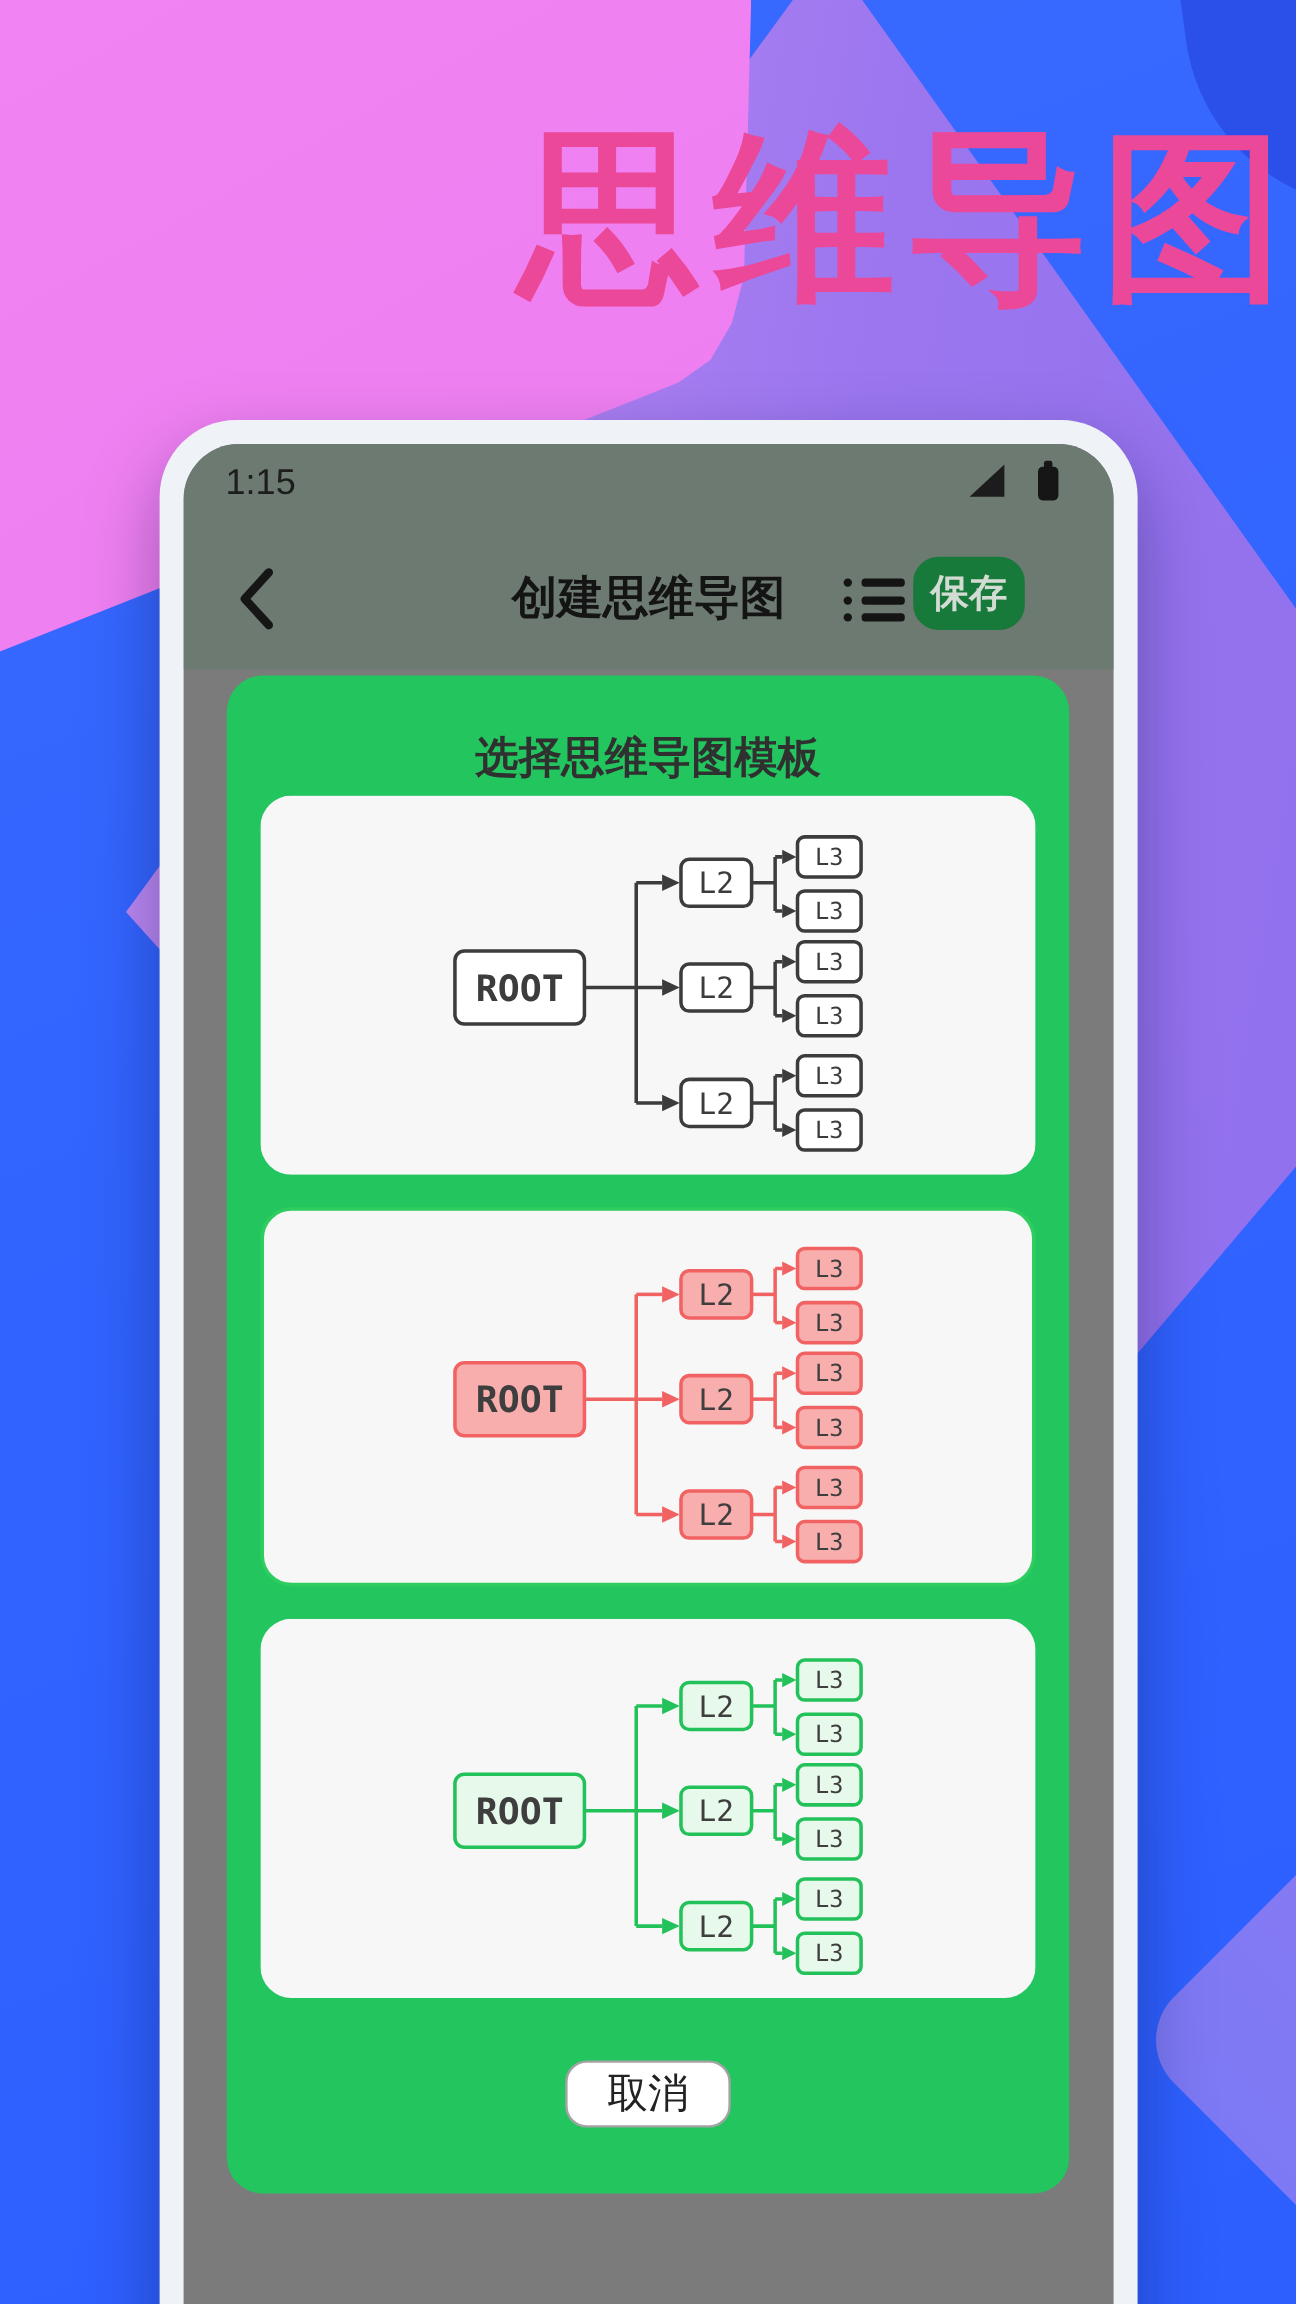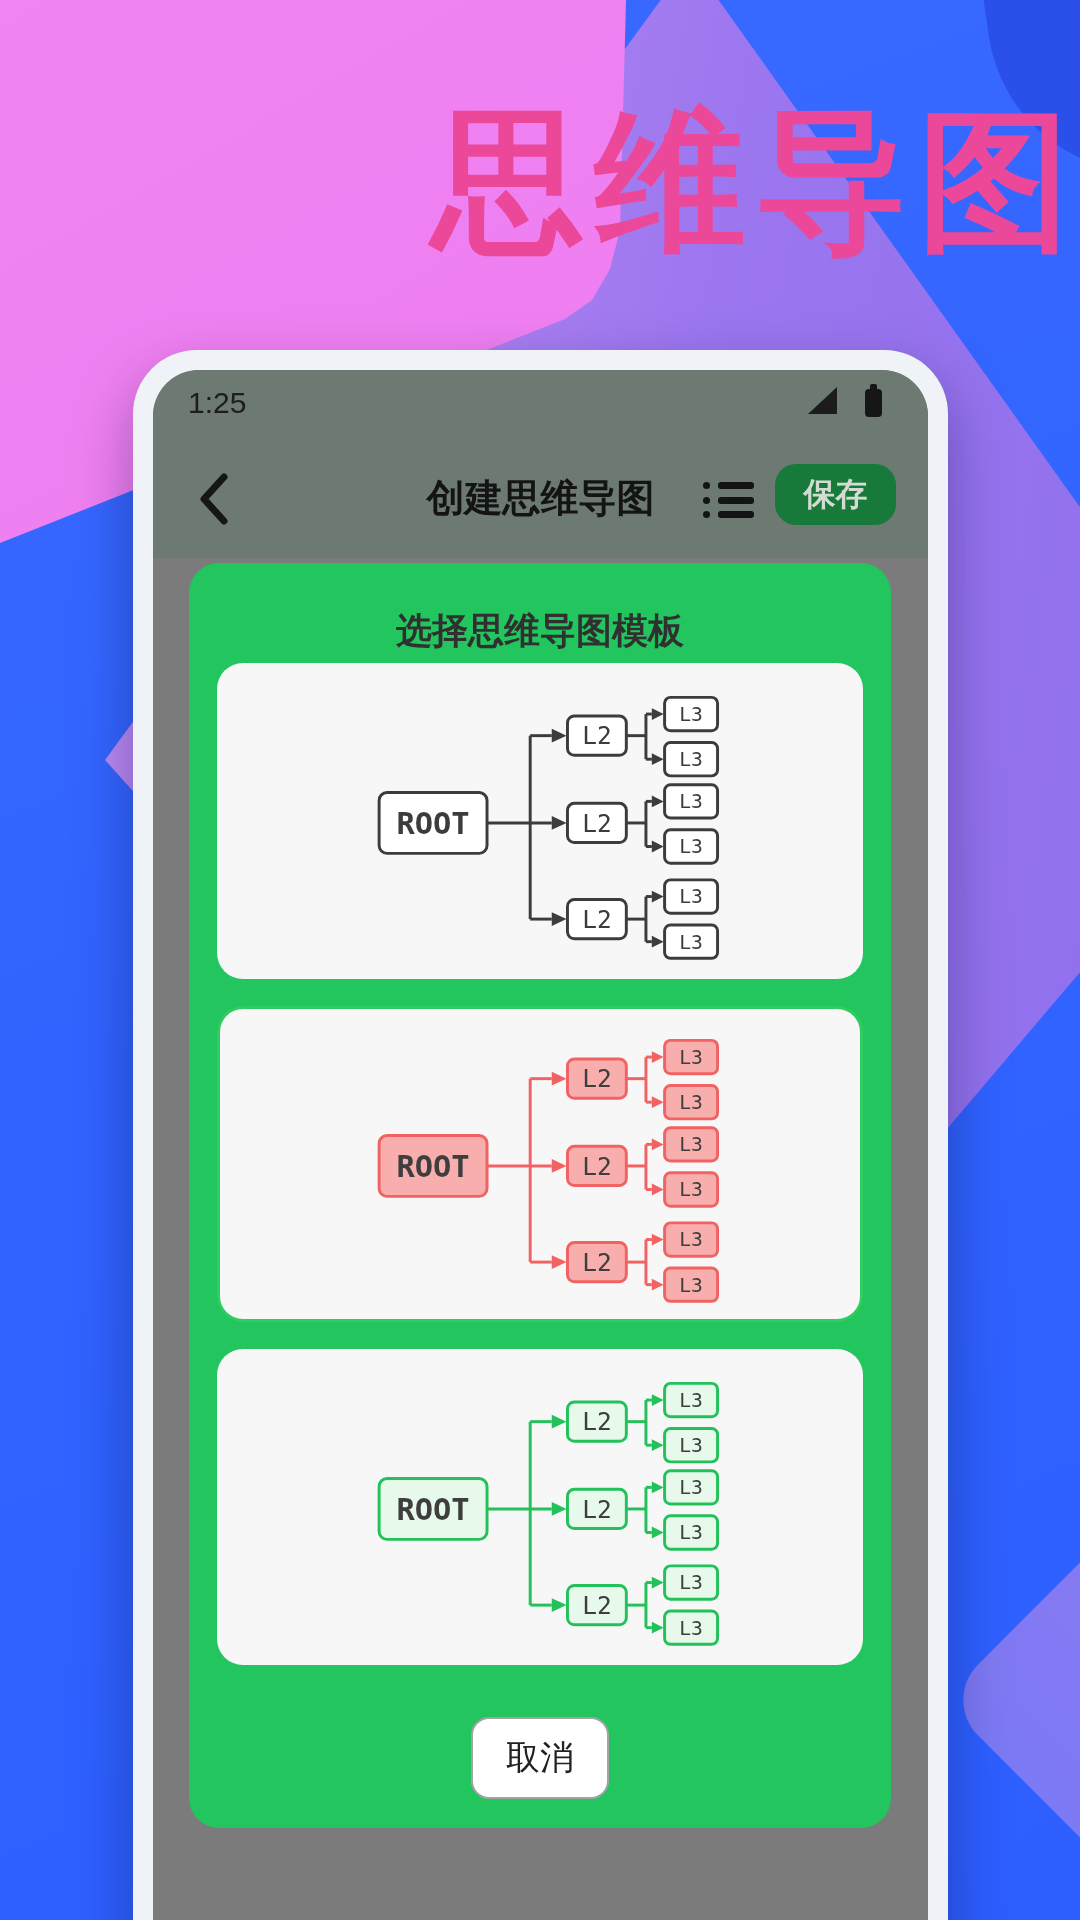--- a/index.html
+++ b/index.html
@@ -56,21 +56,21 @@
   .battery-icon .nub{position:absolute;left:5px;top:0;width:7px;height:6px;background:#161616;border-radius:2px 2px 0 0;}
   .battery-icon .body{position:absolute;left:0;top:5px;width:17px;height:28px;background:#161616;border-radius:4px;}
   .back-button{position:absolute;left:40px;top:100px;width:44px;height:58px;cursor:pointer;}
   .nav-title{position:absolute;left:0;top:103px;width:100%;text-align:center;font-size:38px;font-weight:700;color:#141414;}
   .menu-button{position:absolute;left:550px;top:112px;width:52px;height:36px;cursor:pointer;
     display:flex;flex-direction:column;justify-content:space-between;}
   .menu-row{display:flex;align-items:center;height:7px;}
   .menu-row .dot{width:7px;height:7px;border-radius:50%;background:#141414;margin-right:8px;}
   .menu-row .bar{width:36px;height:7px;border-radius:3px;background:#141414;}
   .save-button{
-    position:absolute;left:622px;top:94px;width:121px;height:61px;border:none;cursor:pointer;
+    position:absolute;left:608px;top:94px;width:93px;height:61px;border:none;cursor:pointer;
     border-radius:21px;background:var(--save-green,#17793a);color:#d3dcd3;
     font-size:32px;font-weight:600;display:flex;align-items:center;justify-content:center;
     font-family:inherit;
   }
   
   .panel{
     position:absolute;left:36px;top:193px;width:702px;height:1265px;
     background:#22c55e;border-radius:30px;box-sizing:border-box;
   }
   .modal-title{
@@ -79,21 +79,21 @@
   }
   .card{
     position:relative;height:316px;margin:0 28px 27px 28px;
     background:#f7f7f8;border-radius:26px;border:3px solid transparent;
     box-sizing:border-box;cursor:pointer;
   }
   .card.selected{border-color:var(--sel,#2fcd5f);}
   .card svg{display:block;width:100%;height:100%;}
   .panel-footer{display:flex;justify-content:center;gap:96px;margin-top:52px;}
   .cancel-button{
-    width:138px;height:82px;background:#fff;border:2px solid #a3a3a3;border-radius:18px;
+    width:138px;height:56px;background:#fff;border:2px solid #a3a3a3;border-radius:18px;
     font-size:34px;color:#222;font-family:inherit;cursor:pointer;
     display:flex;align-items:center;justify-content:center;box-sizing:border-box;
   }
   .confirm-button{
     width:138px;height:78px;background:var(--confirm-green,#1dc351);border:none;border-radius:18px;
     font-size:34px;color:#fff;font-weight:600;font-family:inherit;cursor:pointer;
     display:flex;align-items:center;justify-content:center;
   }
   .mindmap text{font-family:"DejaVu Sans Mono","Liberation Mono",monospace;fill:var(--text,#3e3e3e);}
   .t-root{font-size:31px;font-weight:600;}
@@ -106,21 +106,21 @@
 <div class="bg-corner"></div>
 <div class="bg-lavender"></div>
 <div class="bg-pink"></div>
 <div class="bg-diamond-br"></div>
 <div class="bg-title">思维导图</div>
 
 <div class="phone">
   <div class="screen">
 
     <div class="appbar">
-      <div class="status-time">1:25</div>
+      <div class="status-time">1:15</div>
       <div class="signal-icon"></div>
       <div class="battery-icon">
         <div class="nub"></div>
         <div class="body"></div>
       </div>
 
       <div class="back-button">
         <svg width="44" height="58" viewBox="0 0 44 58">
           <polyline points="31,7 11,29 31,51" fill="none" stroke="#161616" stroke-width="7" stroke-linecap="round" stroke-linejoin="round"></polyline>
         </svg>

